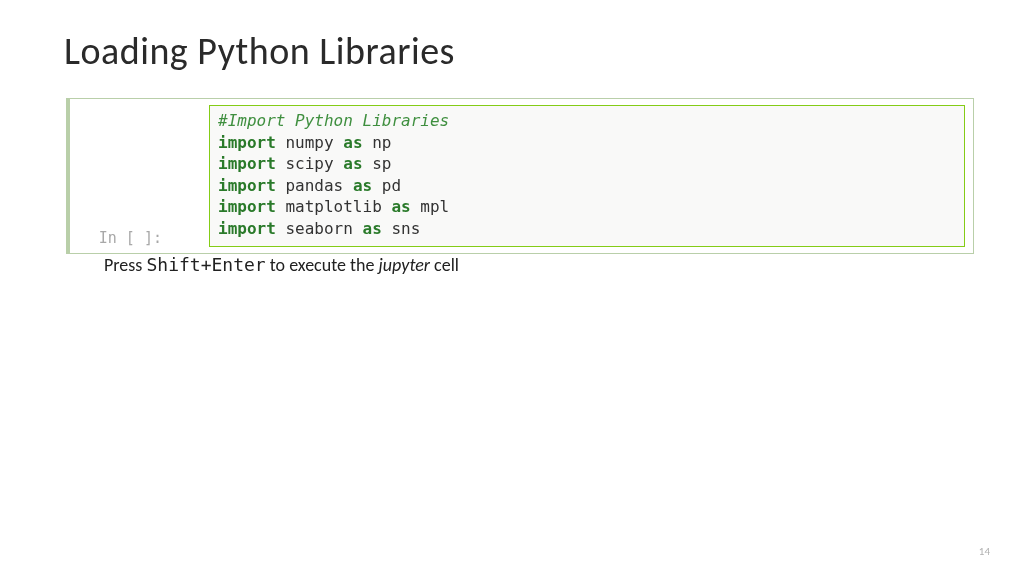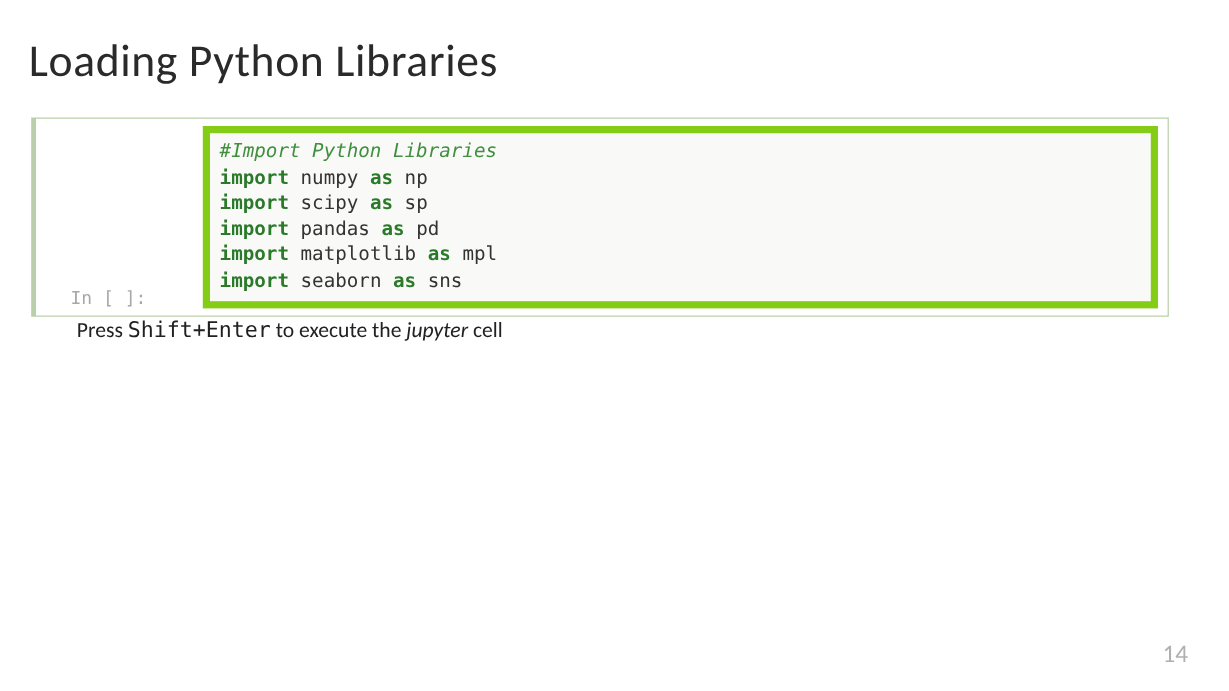--- a/index.html
+++ b/index.html
@@ -7,21 +7,21 @@
     padding: 0;
     width: 1024px;
     height: 576px;
     font-family: "Segoe UI", Calibri, Arial, sans-serif;
     background: #fff;
     color: #333;
     position: relative;
     box-sizing: border-box;
   }
   .slide {
-    padding: 28px 48px 20px 24px;
+    padding: 28px 48px 20px 64px;
   }
   h1.title {
     font-size: 38px;
     font-weight: 400;
     color: #2a2a2a;
     margin: 0 0 24px 0;
     letter-spacing: 0.5px;
   }
   .cell-frame {
     border: 1px solid #b9cfa9;
@@ -38,21 +38,21 @@
     flex: 0 0 86px;
     text-align: right;
     padding: 4px 8px 0 0;
     font-family: "Consolas", "Menlo", monospace;
     font-size: 15px;
     color: #a8a8a8;
     white-space: pre;
   }
   .code-box {
     flex: 1;
-    border: 6px solid #84cc16;
+    border: 1px solid #84cc16;
     background: #f9f9f8;
     padding: 4px 8px 6px 8px;
     font-family: "Consolas", "Menlo", monospace;
     font-size: 16px;
     line-height: 1.35;
     white-space: pre;
   }
   .cm  { color: #3f8f3f; font-style: italic; }
   .kw  { color: #2a7a2a; font-weight: bold; }
   .txt { color: #333; }
@@ -60,21 +60,21 @@
     font-size: 18px;
     color: #212121;
     padding-left: 40px;
   }
   .instruction .mono { font-family: "Consolas", "Menlo", monospace; }
   .instruction .ital { font-style: italic; }
   .page-num {
     position: absolute;
     bottom: 18px;
     right: 34px;
-    font-size: 21px;
+    font-size: 11px;
     color: #b0b0b0;
   }
 </style>
 </head>
 <body>
 
 <div class="slide">
   <h1 class="title">Loading Python Libraries</h1>
 
   <div class="cell-frame">

